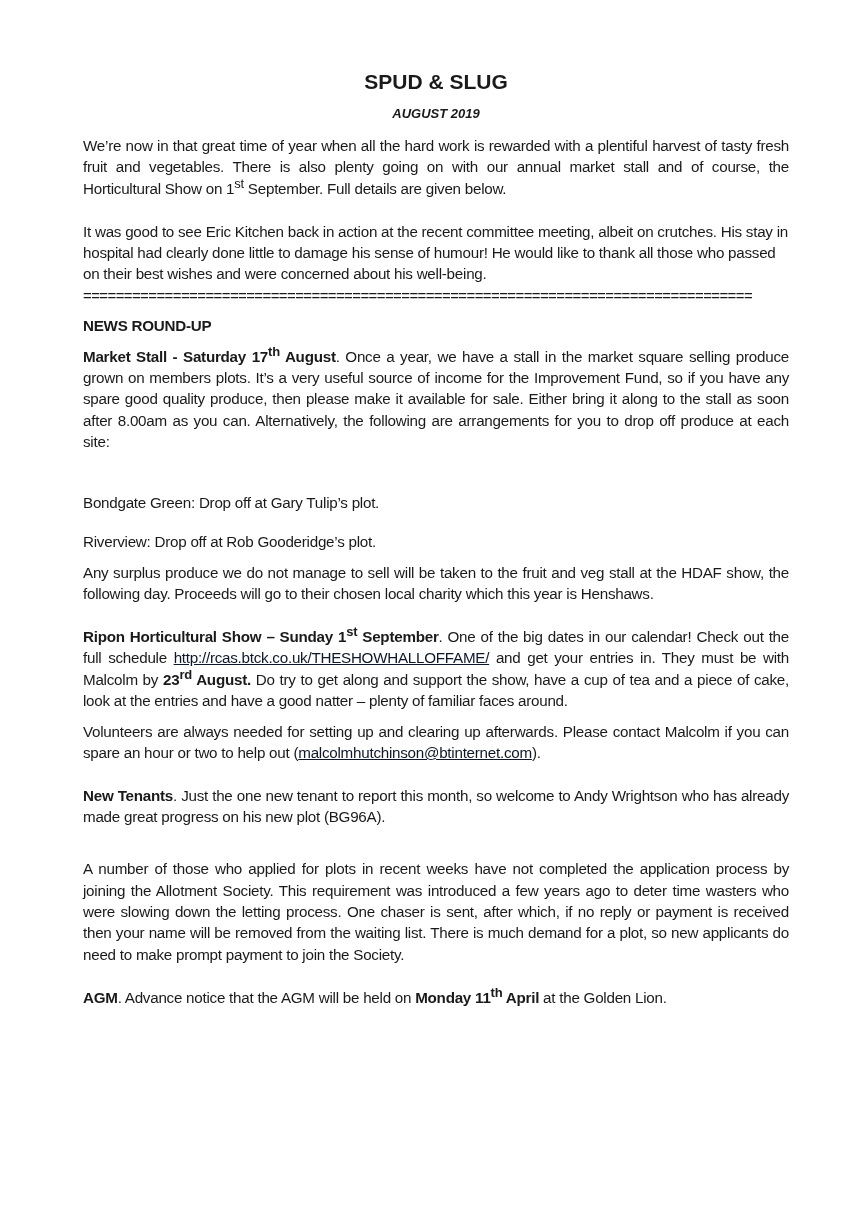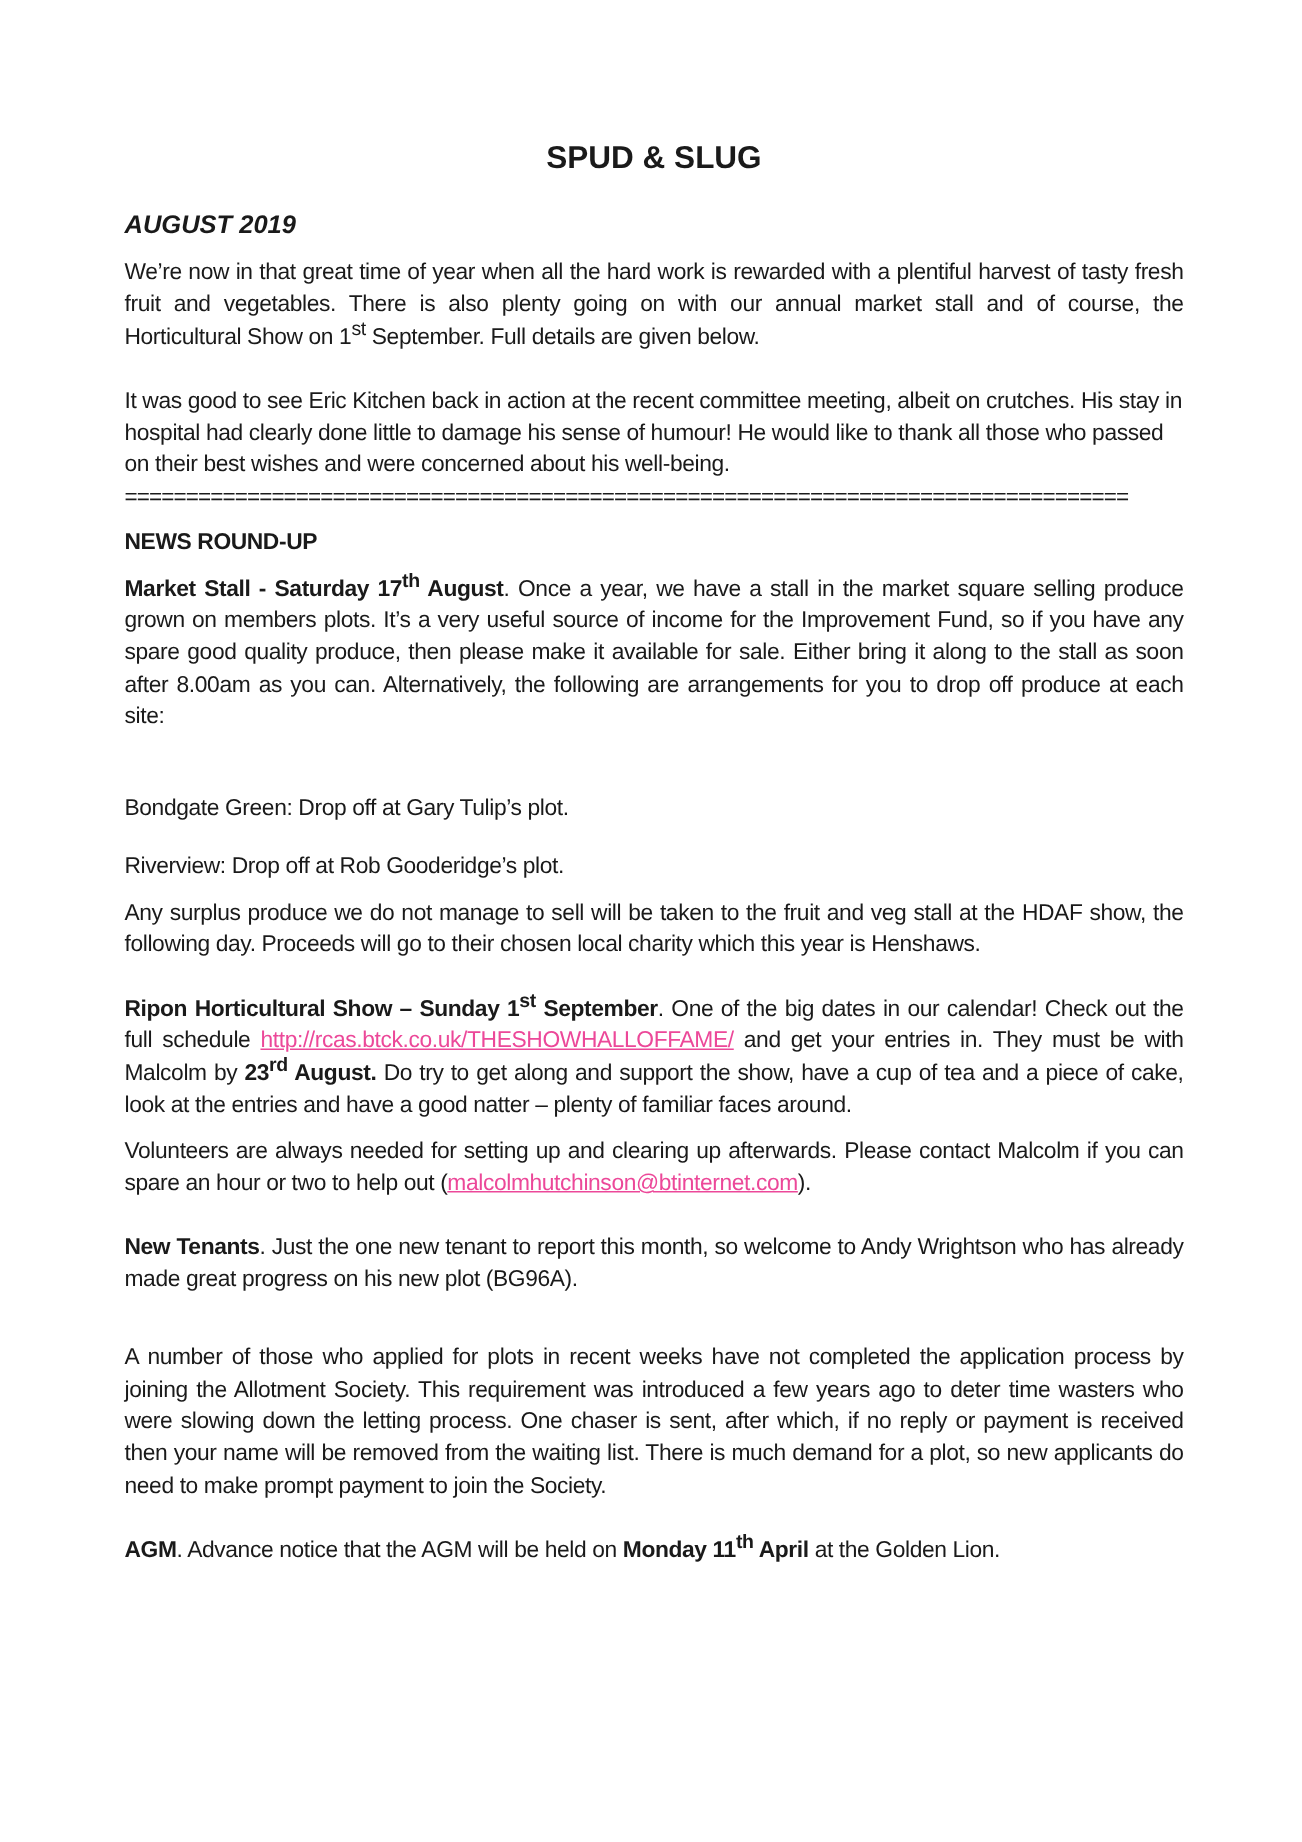--- a/index.html
+++ b/index.html
@@ -1,32 +1,32 @@
 <!DOCTYPE html>
 <html><head>
 <meta charset="utf-8">
 <style>
   html, body { margin: 0; padding: 0; background: #ffffff; }
   body { width: 868px; height: 1228px; overflow: hidden; position: relative; }
   .page {
-    position: absolute; left: 83px; top: 92px; width: 706px;
+    position: absolute; left: 83px; top: 68px; width: 706px;
     font-family: "Liberation Sans", sans-serif;
     font-size: 15.2px; line-height: 21.4px; color: #1a1a1a;
     letter-spacing: -0.25px;
   }
   .title { text-align: center; font-weight: bold; font-size: 21px; line-height: 28px; margin: 0; letter-spacing: 0; }
-  .subtitle { font-weight: bold; font-style: italic; font-size: 17px; line-height: 28px; margin: 16px 0 7px 0; letter-spacing: 0; }
+  .subtitle { text-align: center; font-weight: bold; font-style: italic; font-size: 13px; line-height: 28px; margin: 4px 0 7px 0; letter-spacing: 0; }
   p { margin: 0; }
   .just { text-align: justify; }
   .gap { height: 21.4px; }
   .gap-s { height: 9px; }
   .sep { white-space: nowrap; overflow: hidden; width: 698px; letter-spacing: -0.6px; font-size: 15px; }
   b { font-weight: bold; }
   sup { font-size: 13px; line-height: 0; vertical-align: 6px; }
-  a { color: #ec4899; text-decoration: underline; }
+  a { color: #0f172a; text-decoration: underline; }
 </style>
 </head>
 <body>
 
 <div class="page">
   <h1 class="title">SPUD &amp; SLUG</h1>
   <h2 class="subtitle">AUGUST 2019</h2>
 
   <p class="just"><span>We’re now in that great time of year when all the hard work is rewarded with a plentiful harvest of tasty fresh fruit and vegetables.  There is also plenty going on with our annual market stall and of course, the Horticultural Show on 1</span><sup>st</sup><span> September.  Full details are given below.</span></p>
   <div class="gap"></div>

